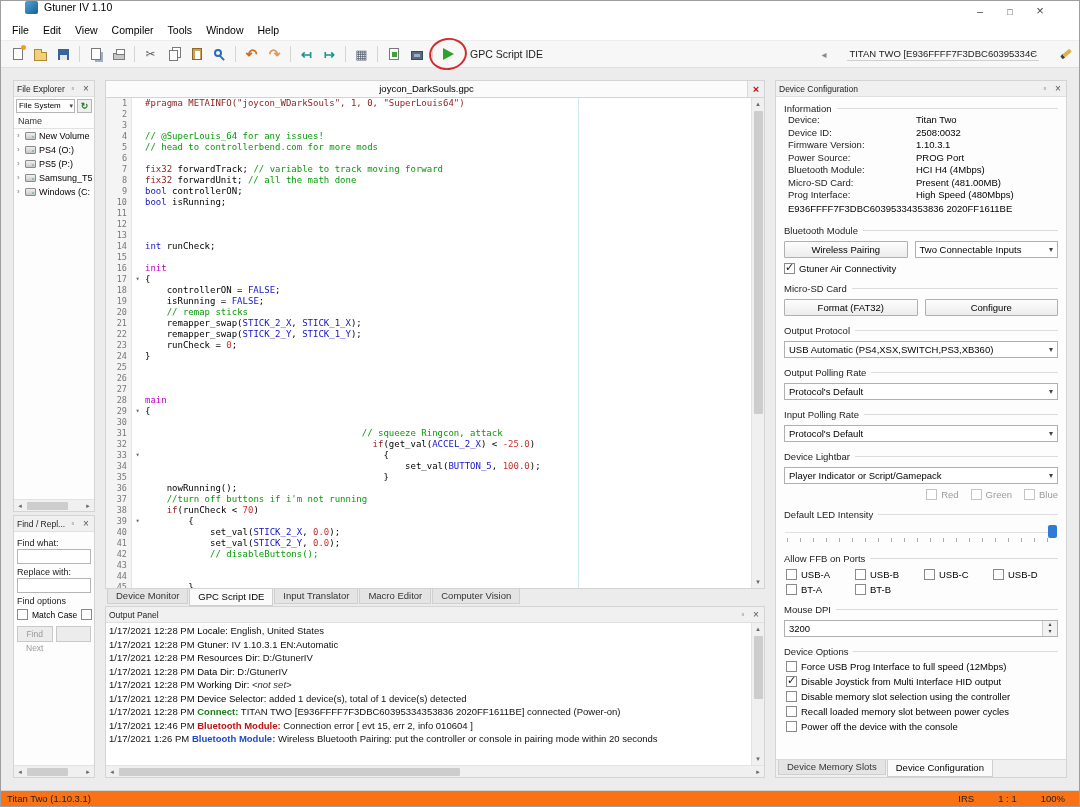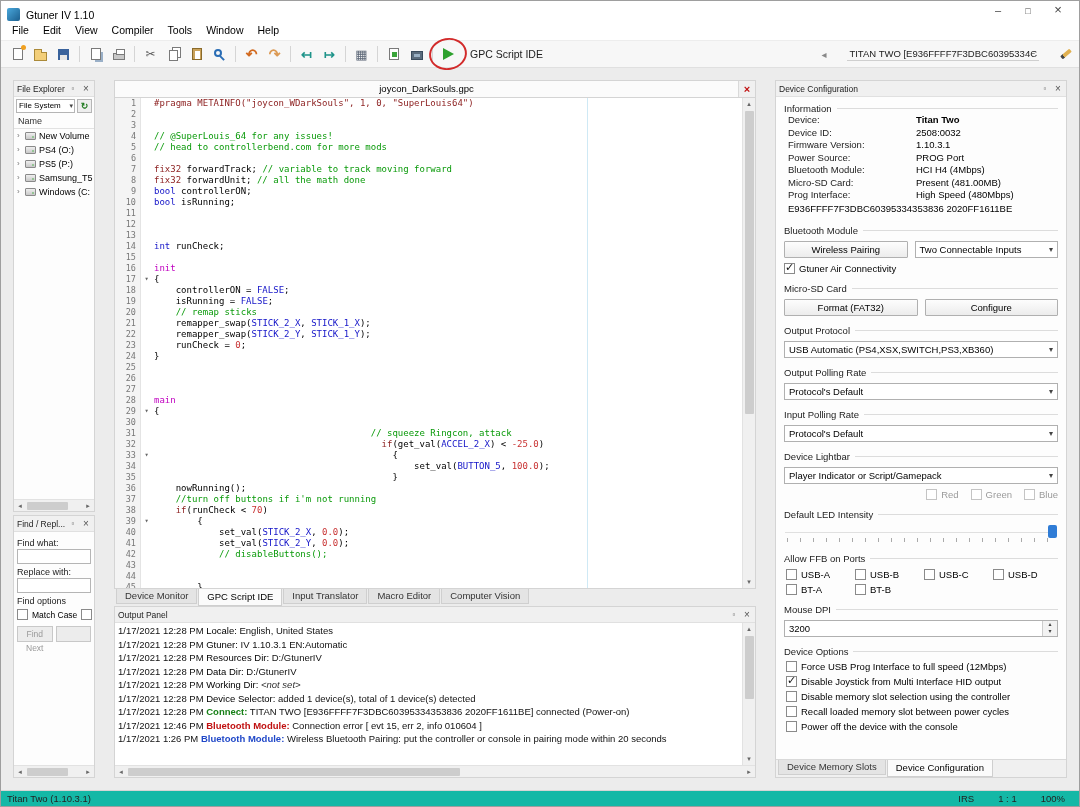--- a/index.html
+++ b/index.html
@@ -1,20 +1,20 @@
 <!DOCTYPE html>
 <html><head>
 <meta charset="utf-8">
 <style>
 *{margin:0;padding:0;box-sizing:border-box}
 html,body{width:1080px;height:807px;overflow:hidden;font-family:"Liberation Sans",sans-serif;font-size:10px;color:#000;background:#fff}
 .window{width:1080px;height:807px;display:flex;flex-direction:column;border:1px solid #9e9e9e;background:#fff}
 
 
-.titlebar{height:20px;background:#fff;display:flex;align-items:flex-end;padding:0 6px;gap:6px;flex:none}
+.titlebar{height:20px;background:#fff;display:flex;align-items:flex-start;padding:0 24px;gap:6px;flex:none}
 .app-icon{width:13px;height:13px;background:linear-gradient(135deg,#4aa8dc,#1b5e8e);border-radius:2px;flex:none}
 .title-text{font-size:10.5px}
 .win-controls{margin-left:auto;display:flex}
 .wc{width:30px;text-align:center;color:#444;font-size:11px;line-height:20px}
 .wc-min::before{content:"–"} .wc-max::before{content:"□";font-size:9px} .wc-close::before{content:"×";font-size:13px}
 
 
 .menubar{height:19px;background:#fff;display:flex;align-items:center;padding-left:4px;flex:none}
 .menu-item{padding:0 7px;font-size:10.5px;line-height:19px;cursor:default}
 
@@ -49,21 +49,21 @@
 .ic-flash-device::after{content:"";position:absolute;left:2px;top:2px;width:6px;height:3px;background:#9ab0c4}
 .ic-play{width:0;height:0;border-left:11px solid #2da12d;border-top:6px solid transparent;border-bottom:6px solid transparent}
 .play-wrap{overflow:visible}
 .annot{position:absolute;left:-8px;top:-5px;width:38px;height:32px;border:2px solid #d22a2a;border-radius:50%;transform:rotate(-10deg);pointer-events:none;z-index:5}
 .device-combo{margin-left:auto;display:flex;align-items:center;gap:21px;font-size:9.5px;color:#222;padding-right:2px}
 .ic-devprev::before{content:"◂";color:#888;font-size:10px}
 .device-combo-text{max-width:230px;overflow:hidden;white-space:nowrap;border-bottom:1px solid #cfcfcf;padding:1px 2px}
 .ic-pen{width:12px;height:4px;background:linear-gradient(90deg,#444 3px,#e0b050 3px);transform:rotate(-40deg);border-radius:1px}
 
 
-.main{flex:1;display:flex;gap:19px;background:#ececec;min-height:0;padding:12px}
+.main{flex:1;display:flex;gap:10px;background:#ececec;min-height:0;padding:12px}
 .left-col{width:82px;display:flex;flex-direction:column;gap:3px;flex:none;min-height:0}
 .center-col{flex:1;display:flex;flex-direction:column;min-width:0}
 .right-col{width:292px;flex:none;display:flex;flex-direction:column;min-height:0}
 .panel{background:#fdfdfd;border:1px solid #d4d4d4;display:flex;flex-direction:column;min-height:0}
 .panel-header{height:16px;flex:none;display:flex;align-items:center;background:#f0f0f0;border-bottom:1px solid #e0e0e0;padding:0 3px;font-size:8.5px;gap:3px}
 .ph-title{flex:1;overflow:hidden;white-space:nowrap;color:#222}
 .ph-ic{font-size:8px;color:#555;width:10px;text-align:center}
 .ph-pin::before{content:"▫"} .ph-x::before{content:"×";font-size:10px}
 
 
@@ -130,21 +130,21 @@
 .lg-i{font-style:italic;color:#333}
 
 
 .dc-content{flex:1;padding:2px 8px 0;overflow:hidden;background:#fdfdfd}
 .group{margin-top:9px}
 .group:first-child{margin-top:4px}
 .group-title{display:flex;align-items:center;gap:5px;font-size:9.5px;color:#222}
 .group-title::after{content:"";flex:1;height:1px;background:#dcdcdc}
 .info-row{display:flex;font-size:9.5px;line-height:12.5px;padding-left:4px}
 .il{width:128px;color:#222;flex:none}
-.bold{font-weight:bold}
+.bold{font-weight:normal}
 .serial{font-size:9.5px;padding-left:4px;line-height:14px}
 .row{display:flex;gap:7px;margin-top:5px}
 .btn{flex:1;height:17px;background:linear-gradient(#fdfdfd,#ececec);border:1px solid #b0b0b0;font-size:9.5px;text-align:center;line-height:15px;border-radius:1px;white-space:nowrap;overflow:hidden}
 .combo{flex:1;height:17px;background:#fff;border:1px solid #b0b0b0;font-size:9.5px;line-height:15px;padding:0 16px 0 4px;position:relative;white-space:nowrap;overflow:hidden}
 .combo::after{content:"▾";position:absolute;right:4px;top:0;color:#444;font-size:8px;line-height:15px}
 .cb-row{display:flex;align-items:center;gap:4px;font-size:9.5px;white-space:nowrap}
 .cb{width:11px;height:11px;border:1px solid #8a8a8a;background:#fff;position:relative;flex:none}
 .cb.checked::after{content:"✓";position:absolute;left:0;top:-3px;font-size:11px;color:#111}
 .right-align{}
 .mt4{margin-top:5px}
@@ -159,21 +159,21 @@
 .spin{display:flex;height:17px;border:1px solid #b0b0b0;background:#fff;margin-top:5px}
 .spin-val{flex:1;font-size:9.5px;line-height:15px;padding-left:4px}
 .spin-btns{width:15px;border-left:1px solid #ccc;display:flex;flex-direction:column}
 .spin-btns span{flex:1;font-size:6px;text-align:center;color:#444;line-height:7px;background:#f2f2f2}
 .spin-up::before{content:"▴"} .spin-down::before{content:"▾"}
 .opt{margin-top:4px;padding-left:2px}
 .opt span:last-child{overflow:hidden;white-space:nowrap}
 .dc-tabs{height:18px;flex:none;display:flex;gap:1px;padding-left:2px;background:#f0f0f0;align-items:flex-start;border-top:1px solid #d9d9d9}
 
 
-.statusbar{height:16px;flex:none;background:#14b8a6;border-top:1px solid #d5d5d5;display:flex;align-items:center;font-size:9.5px;padding:0 6px;color:#222}
+.statusbar{height:16px;flex:none;background:#f97316;border-top:1px solid #d5d5d5;display:flex;align-items:center;font-size:9.5px;padding:0 6px;color:#222}
 .sb-right{margin-left:auto;display:flex;gap:24px;align-items:center;padding-right:8px}
 </style>
 </head>
 <body>
 
 <div class="window">
 
   <div class="titlebar">
     <span class="app-icon"></span>
     <span class="title-text">Gtuner IV 1.10</span>

